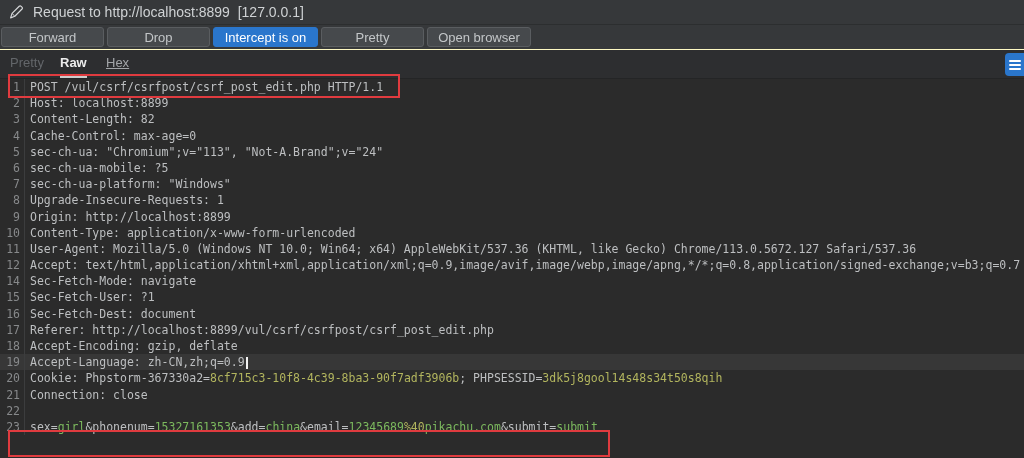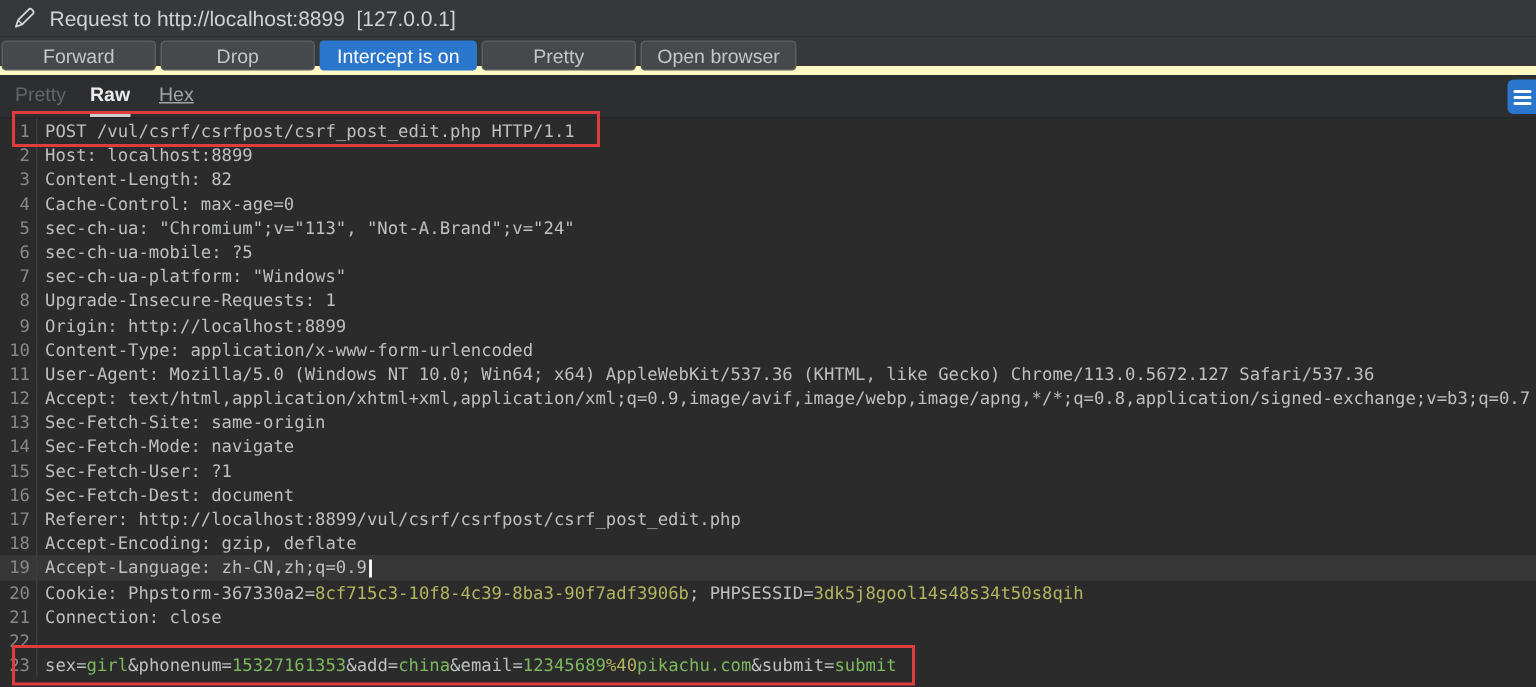--- a/index.html
+++ b/index.html
@@ -13,21 +13,21 @@
        background:#2b2b2b;font-family:"Liberation Sans",sans-serif;}
 
   
   .titlebar{position:absolute;left:0;top:0;width:100%;height:25px;background:#36383a;
             border-bottom:1px solid #2c2e2f;display:flex;align-items:center;box-sizing:border-box;}
   .pencil{display:inline-flex;margin:0 8px 0 7px;}
   .title-text{color:#cfd2d4;font-size:14px;white-space:pre;}
 
   
   .toolbar{position:absolute;left:0;top:25px;width:100%;height:25px;background:#36383a;
-           border-bottom:6px solid #fef9c3;box-sizing:border-box;padding-left:32px;}
+           border-bottom:1px solid #fef9c3;box-sizing:border-box;padding-left:32px;}
   .tbtn{position:absolute;top:2px;height:20px;background:#46494c;border:1px solid #5a5d60;
         border-radius:3px;color:#c3c6c8;font-size:13px;font-family:"Liberation Sans",sans-serif;
         padding:0;text-align:center;cursor:pointer;box-sizing:border-box;}
   .tbtn.primary{background:var(--accent-blue);border-color:var(--accent-blue);color:#ffffff;}
   .btn-forward{left:1px;width:103px;}
   .btn-drop{left:107px;width:103px;}
   .btn-intercept{left:213px;width:105px;}
   .btn-action{left:321px;width:103px;}
   .btn-open{left:427px;width:104px;}
 
@@ -104,21 +104,20 @@
       <div class="row"><span class="ln">3</span><span class="code"><span class="seg-plain">Content-Length: 82</span></span></div>
       <div class="row"><span class="ln">4</span><span class="code"><span class="seg-plain">Cache-Control: max-age=0</span></span></div>
       <div class="row"><span class="ln">5</span><span class="code"><span class="seg-plain">sec-ch-ua: "Chromium";v="113", "Not-A.Brand";v="24"</span></span></div>
       <div class="row"><span class="ln">6</span><span class="code"><span class="seg-plain">sec-ch-ua-mobile: ?5</span></span></div>
       <div class="row"><span class="ln">7</span><span class="code"><span class="seg-plain">sec-ch-ua-platform: "Windows"</span></span></div>
       <div class="row"><span class="ln">8</span><span class="code"><span class="seg-plain">Upgrade-Insecure-Requests: 1</span></span></div>
       <div class="row"><span class="ln">9</span><span class="code"><span class="seg-plain">Origin: http://localhost:8899</span></span></div>
       <div class="row"><span class="ln">10</span><span class="code"><span class="seg-plain">Content-Type: application/x-www-form-urlencoded</span></span></div>
       <div class="row"><span class="ln">11</span><span class="code"><span class="seg-plain">User-Agent: Mozilla/5.0 (Windows NT 10.0; Win64; x64) AppleWebKit/537.36 (KHTML, like Gecko) Chrome/113.0.5672.127 Safari/537.36</span></span></div>
       <div class="row"><span class="ln">12</span><span class="code"><span class="seg-plain">Accept: text/html,application/xhtml+xml,application/xml;q=0.9,image/avif,image/webp,image/apng,*/*;q=0.8,application/signed-exchange;v=b3;q=0.7</span></span></div>
-      <div class="row"><span class="ln">13</span><span class="code"><span class="seg-plain">Sec-Fetch-Site: same-origin</span></span></div>
       <div class="row"><span class="ln">14</span><span class="code"><span class="seg-plain">Sec-Fetch-Mode: navigate</span></span></div>
       <div class="row"><span class="ln">15</span><span class="code"><span class="seg-plain">Sec-Fetch-User: ?1</span></span></div>
       <div class="row"><span class="ln">16</span><span class="code"><span class="seg-plain">Sec-Fetch-Dest: document</span></span></div>
       <div class="row"><span class="ln">17</span><span class="code"><span class="seg-plain">Referer: http://localhost:8899/vul/csrf/csrfpost/csrf_post_edit.php</span></span></div>
       <div class="row"><span class="ln">18</span><span class="code"><span class="seg-plain">Accept-Encoding: gzip, deflate</span></span></div>
       <div class="row hl"><span class="ln">19</span><span class="code"><span class="seg-plain">Accept-Language: zh-CN,zh;q=0.9</span><span class="caret"></span></span></div>
       <div class="row"><span class="ln">20</span><span class="code"><span class="seg-plain">Cookie: Phpstorm-367330a2=</span><span class="seg-olive">8cf715c3-10f8-4c39-8ba3-90f7adf3906b</span><span class="seg-plain">; PHPSESSID=</span><span class="seg-olive">3dk5j8gool14s48s34t50s8qih</span></span></div>
       <div class="row"><span class="ln">21</span><span class="code"><span class="seg-plain">Connection: close</span></span></div>
       <div class="row"><span class="ln">22</span><span class="code"></span></div>
       <div class="row"><span class="ln">23</span><span class="code"><span class="seg-plain">sex=</span><span class="seg-green">girl</span><span class="seg-plain">&amp;phonenum=</span><span class="seg-green">15327161353</span><span class="seg-plain">&amp;add=</span><span class="seg-green">china</span><span class="seg-plain">&amp;email=</span><span class="seg-green">12345689</span><span class="seg-olive">%40</span><span class="seg-green">pikachu.com</span><span class="seg-plain">&amp;submit=</span><span class="seg-green">submit</span></span></div>

